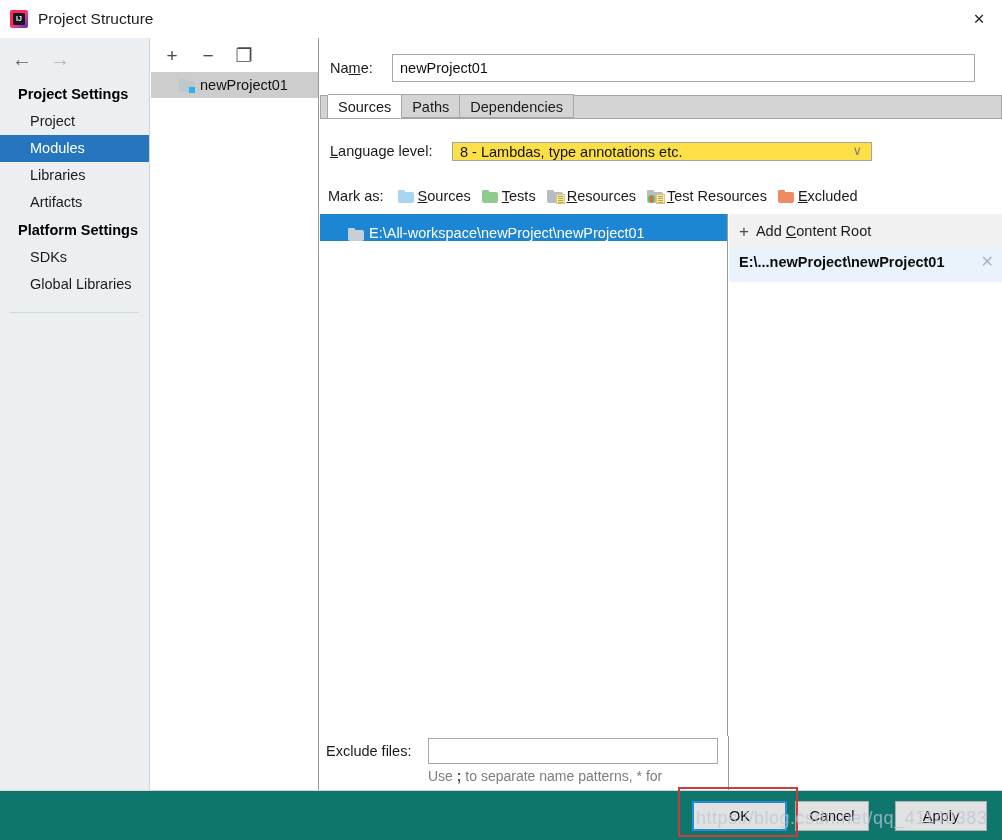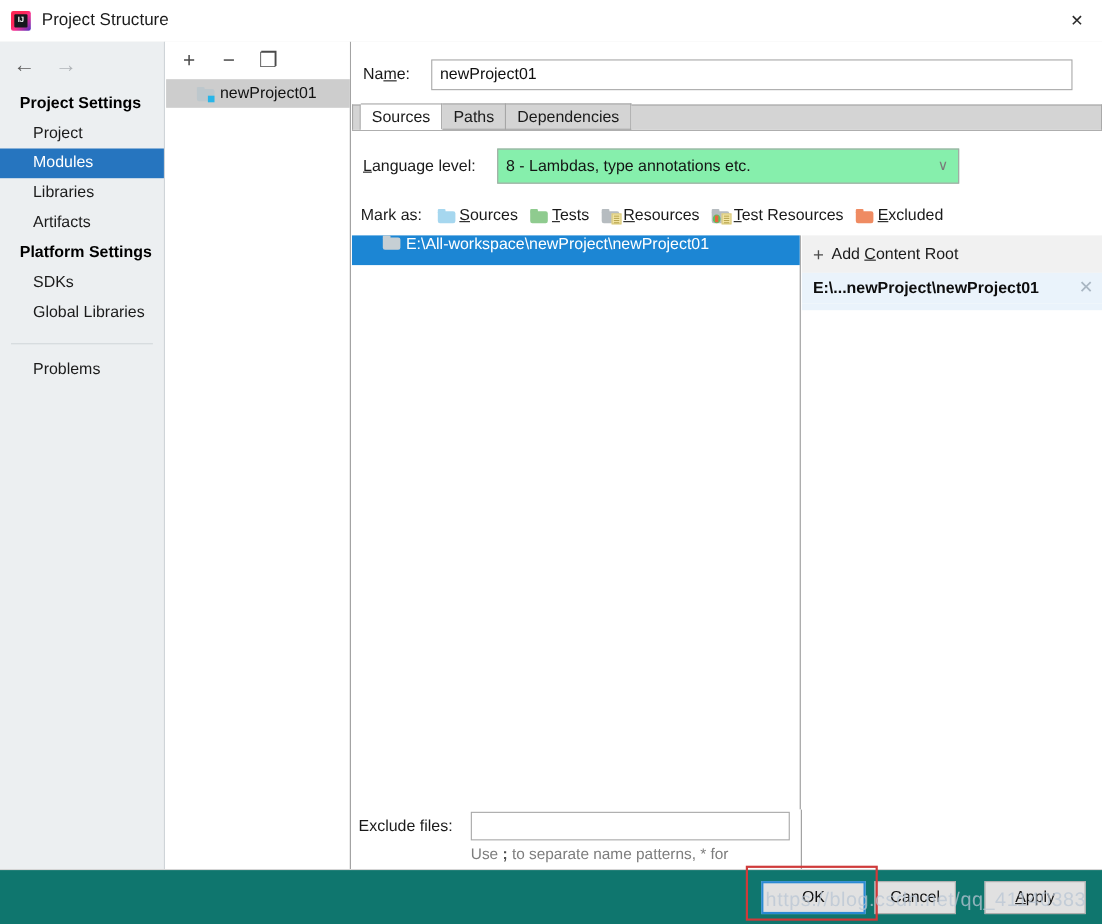--- a/index.html
+++ b/index.html
@@ -270,25 +270,25 @@
     display: flex;
     align-items: center;
   }
   .lang-label {
     padding-left: 10px;
     width: 132px;
     font-size: 14.5px;
     box-sizing: border-box;
   }
   .combo {
-    width: 420px; height: 32px;
-    background: #86efac;
+    width: 420px; height: 19px;
+    background: #fde047;
     border: 1px solid #a5a5a5;
     display: flex;
-    align-items: center;
+    align-items: flex-end;
     box-sizing: border-box;
     font-size: 14.5px;
     color: #141414;
     padding-left: 7px;
     position: relative;
   }
   .combo .chev {
     position: absolute;
     right: 9px; top: 50%;
     transform: translateY(-55%);
@@ -376,21 +376,21 @@
     position: absolute;
     left: 0; top: 0;
     width: 408px; height: 522px;
     background: #ffffff;
     border-right: 1px solid #9a9a9a;
     box-sizing: border-box;
   }
   .root-row {
     height: 27px;
     display: flex;
-    align-items: flex-start;
+    align-items: flex-end;
     background: #1c86d4;
     color: #ffffff;
     font-size: 14.5px;
     padding-left: 28px;
   }
   .root-row .ficon .fb, .root-row .ficon .ft { background: #c6cfd4; }
   .root-row .rlabel { margin-left: 5px; }
 
   .rootpanel {
     position: absolute;
@@ -540,21 +540,20 @@
     <div class="sb-item">Project</div>
     <div class="sb-item selected">Modules</div>
     <div class="sb-item">Libraries</div>
     <div class="sb-item">Artifacts</div>
 
     <div class="sb-group">Platform Settings</div>
     <div class="sb-item">SDKs</div>
     <div class="sb-item">Global Libraries</div>
 
     <div class="sb-sep"></div>
-    <div class="sb-item">Problems</div>
   </div>
 
   <div class="modules-panel">
     <div class="modules-toolbar">
       <span class="tb-icon">+</span>
       <span class="tb-icon">−</span>
       <span class="tb-icon">❐</span>
     </div>
     <div class="tree-row">
       <span class="folder-module">

